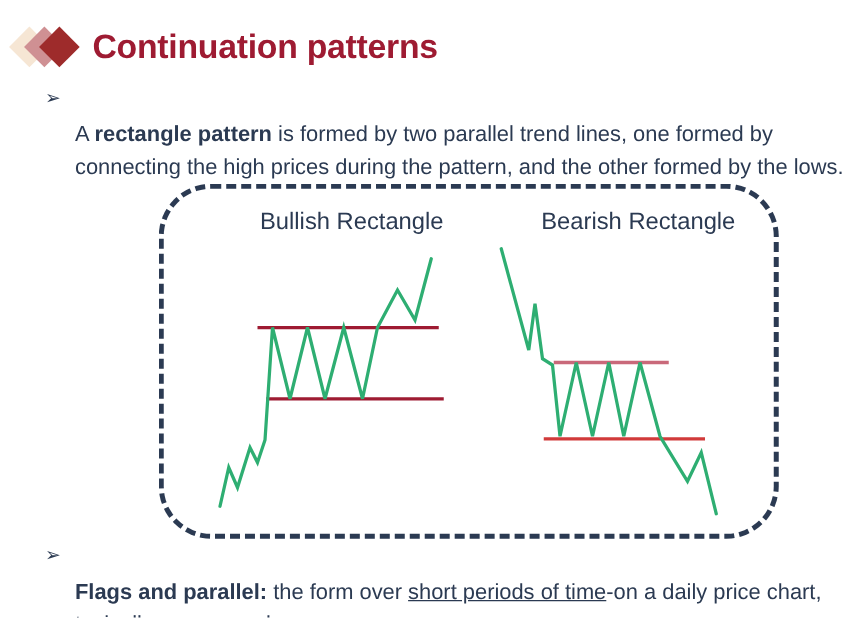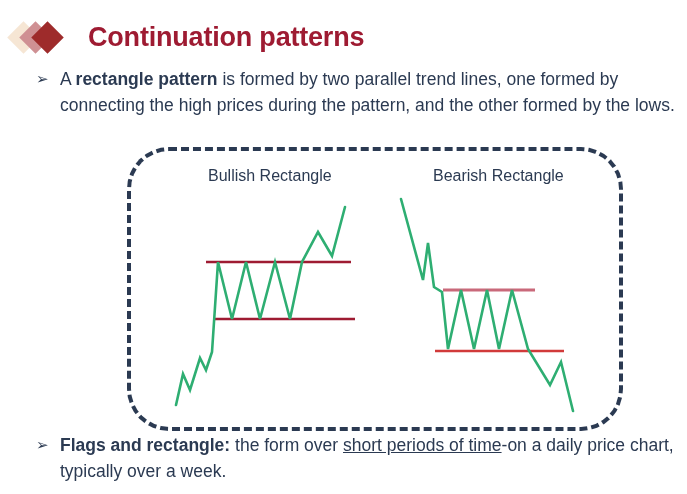--- a/index.html
+++ b/index.html
@@ -41,21 +41,21 @@
   }
   .diamond.d1 { left: 2px;  background: #f6e6d4; }
   .diamond.d2 { left: 14px; background: #cf9093; }
   .diamond.d3 { left: 26px; background: #9e2b2b; }
 
   .page-title {
     font-size: 27px;
     font-weight: bold;
     color: #9e1b32;
     letter-spacing: -0.2px;
-    margin-left: 16px;
+    margin-left: 2px;
     white-space: nowrap;
   }
 
   
   .bullet {
     position: absolute;
     display: flex;
     color: #2b3a52;
     font-size: 17.5px;
     line-height: 26px;
@@ -65,20 +65,21 @@
     width: 28px;
     color: #2b3a52;
     font-size: 15px;
     line-height: 26px;
     text-align: left;
     padding-left: 4px;
     box-sizing: border-box;
   }
   .bullet .btext {
     flex: 1 1 auto;
+    margin-top: 28px;
   }
   .bullet b { font-weight: bold; }
   .bullet u { }
 
   #bullet-1 {
     left: 32px;
     top: 66px;
     width: 650px;
   }
   #bullet-2 {
@@ -94,21 +95,21 @@
     top: 147px;
     width: 496px;
     height: 284px;
     border: 4px dashed #2b3a52;
     border-radius: 42px;
     box-sizing: border-box;
     background: #ffffff;
   }
   .chart-label {
     position: absolute;
-    font-size: 16px;
+    font-size: 19px;
     color: #2b3a52;
     white-space: nowrap;
   }
   #label-bullish { left: 208px; top: 167px; }
   #label-bearish { left: 413px; top: 167px; margin-left: 20px; }
 
   .figure-svg {
     position: absolute;
     left: 0;
     top: 0;
@@ -150,15 +151,15 @@
   <g>
     <line stroke-width="2.8" stroke-linecap="butt" x1="443" x2="535" y1="290" y2="290" stroke="#c9697a"></line>
     <line stroke-width="2.6" stroke-linecap="butt" x1="435" x2="564" y1="351" y2="351" stroke="#d13a3a"></line>
     <polyline fill="none" stroke-width="2.6" stroke-linejoin="miter" stroke-linecap="round" points="401,199 423,280 428,243 434,287 442,292 448,349 461,290 474,349 487,290 499,349 512,290 528,349 550,385 561,362 573,411" stroke="#2eae72"></polyline>
   </g>
 </svg>
 
 <div class="bullet" id="bullet-2">
   <span class="marker">➢</span>
   <span class="btext">
-    <b>Flags and rectangle:</b><span> the form over </span><u>short periods of time</u><span>-on a daily price chart, typically over a week.</span>
+    <b>Flags and parallel:</b><span> the form over </span><u>short periods of time</u><span>-on a daily price chart, typically over a week.</span>
   </span>
 </div>
 
 </body></html>

